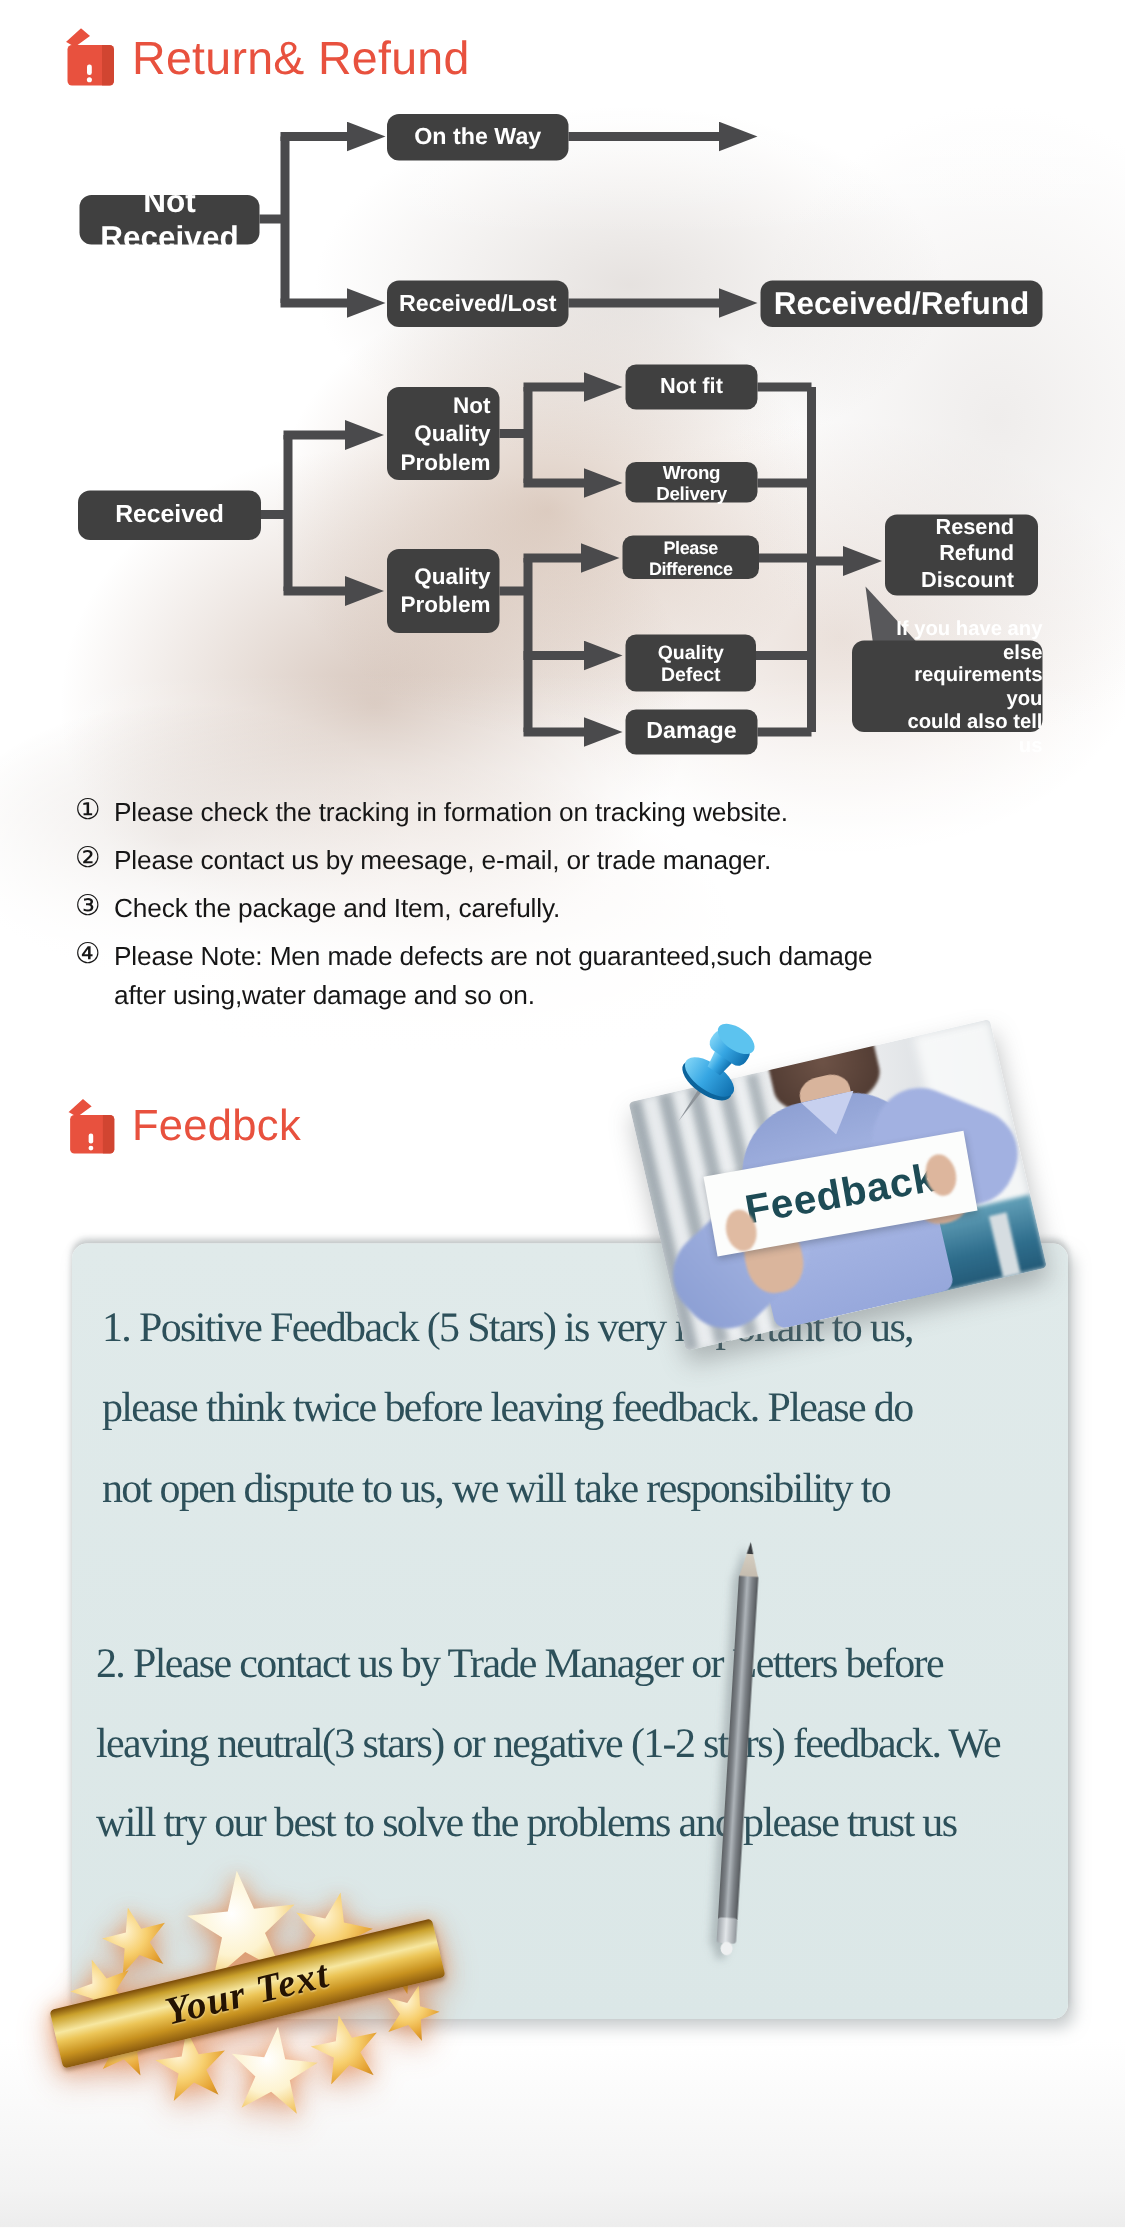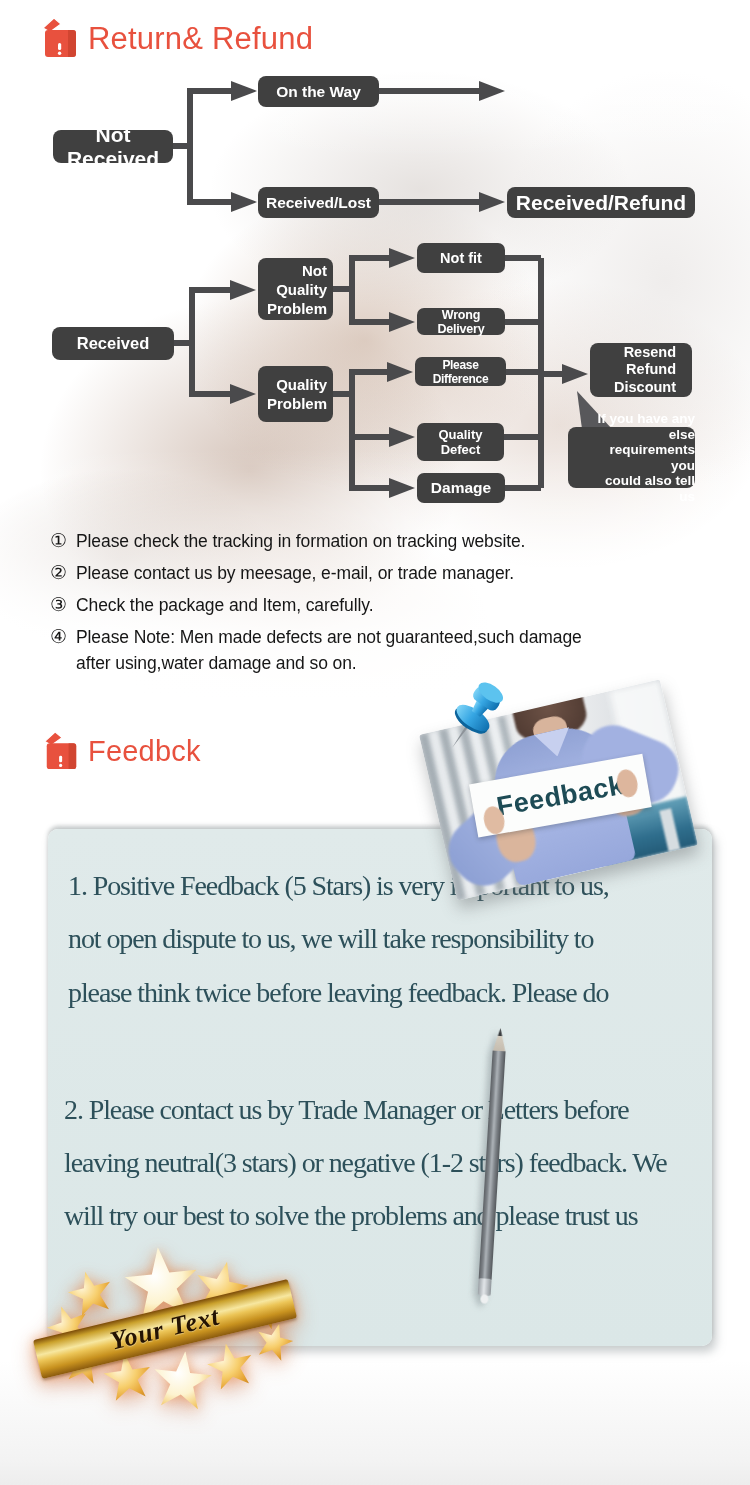--- a/index.html
+++ b/index.html
@@ -243,22 +243,22 @@
       <polygon points="-7,-17 7,-17 5,-5 -5,-5" fill="url(#pinblue)"></polygon>
       <rect x="-14" y="-31" width="28" height="15" rx="6" fill="url(#pinblue)"></rect>
       <ellipse cx="0" cy="-31" rx="14" ry="7.5" fill="#5cc3ef"></ellipse>
     </g>
   </svg>
 
   <div class="panel"></div>
 
   <div class="para" style="left:68px;top:859px">
     <div class="p-line">1. Positive Feedback (5 Stars) is very important to us,</div>
+    <div class="p-line">please think twice before leaving feedback. Please do</div>
     <div class="p-line">not open dispute to us,   we will take responsibility to</div>
-    <div class="p-line">please think twice before leaving feedback. Please do</div>
   </div>
   <div class="para" style="left:64px;top:1083px">
     <div class="p-line" style="height:53px">2. Please contact us by Trade Manager or Letters before</div>
     <div class="p-line" style="height:53px">leaving neutral(3 stars) or negative (1-2 stars) feedback. We</div>
     <div class="p-line" style="height:53px">will try our best to solve the problems and please trust us</div>
   </div>
 
   <div class="pencil">
     <div class="pencil-tip"></div>
     <div class="pencil-body"></div>

